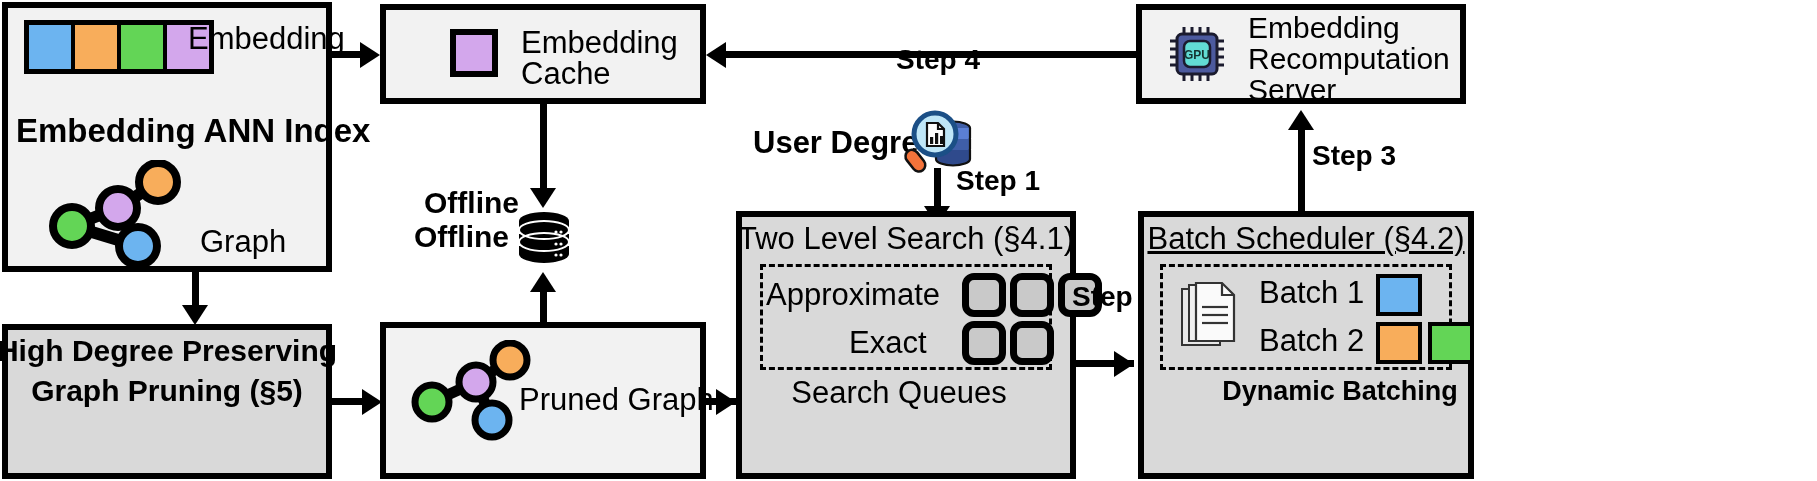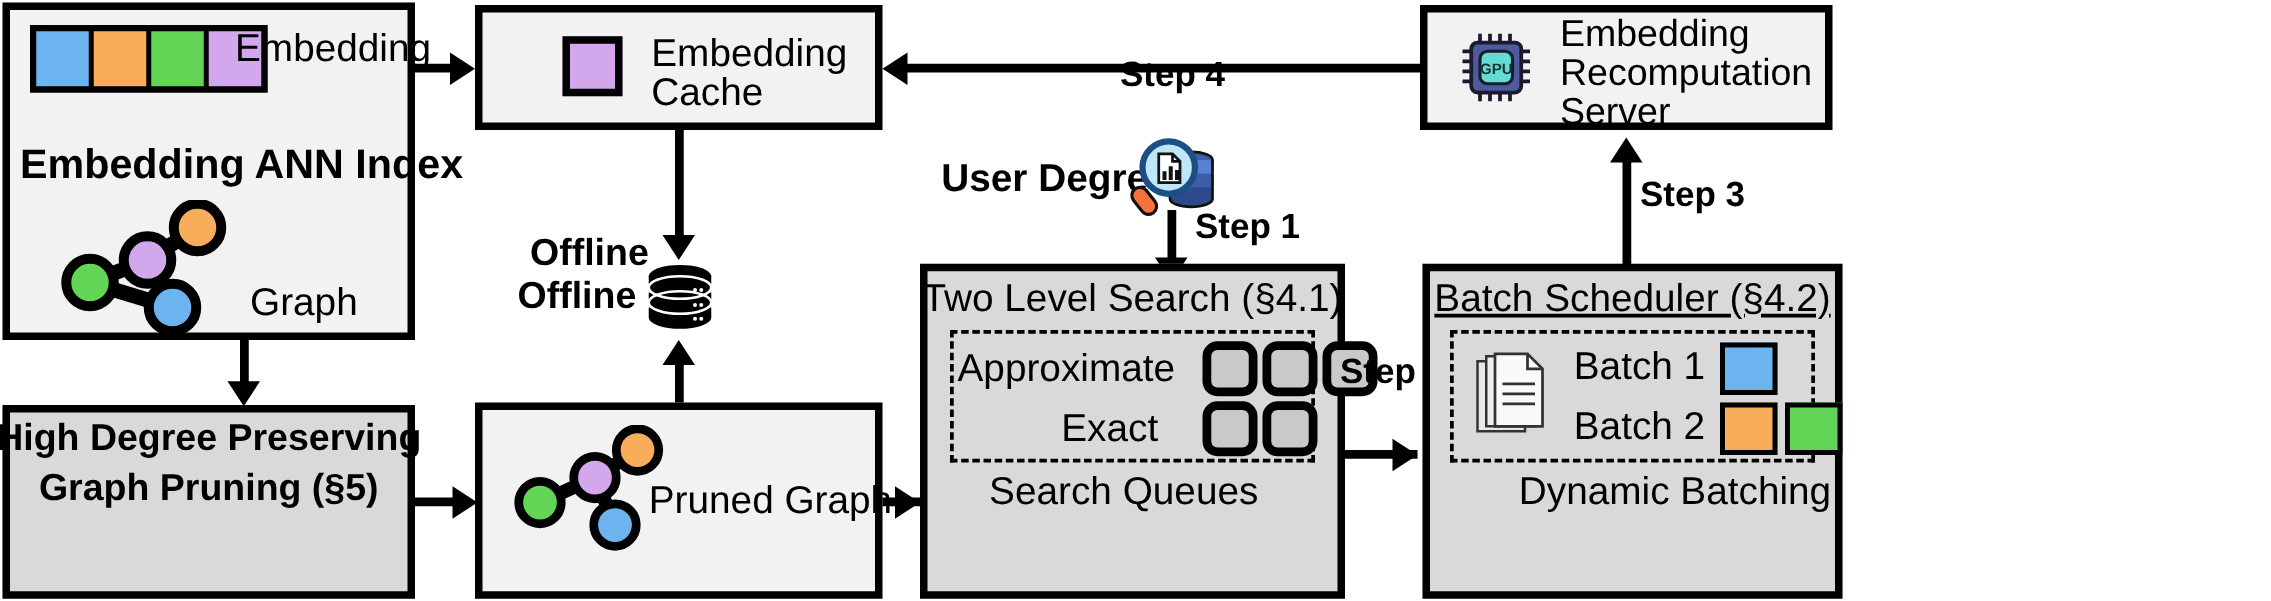--- a/index.html
+++ b/index.html
@@ -293,21 +293,21 @@
   <div class="chip-row" style="left:1376px; top:274px;">
     <div class="batch-chip" style="background:#6cb4f0;"></div>
   </div>
 
   <div class="label" style="left:1259px; top:324px; font-size:31px;">Batch 2</div>
   <div class="chip-row" style="left:1376px; top:322px;">
     <div class="batch-chip" style="background:#f8ad5b;"></div>
     <div class="batch-chip" style="background:#63d556;"></div>
   </div>
 
-  <div class="label center-label" style="left:1340px; top:376px; font-size:31px;">Dynamic Batching</div>
+  <div class="label center-label" style="left:1340px; top:376px; font-size:27px;font-weight:bold;">Dynamic Batching</div>
 
   <div class="vline" style="left:1298px; top:128px; height:84px;"></div>
   <div class="arrowhead ah-up" style="left:1288px; top:110px;"></div>
   <div class="label bold" style="left:1312px; top:140px; font-size:28px;">Step 3</div>
 
   <div class="box" style="left:1136px; top:4px; width:330px; height:100px;"></div>
 
   <svg width="62" height="62" viewBox="0 0 62 62" style="position:absolute; left:1166px; top:23px;">
     <g stroke="#1b1b2e" stroke-width="3">
       <line x1="18" y1="4" x2="18" y2="12"></line>

